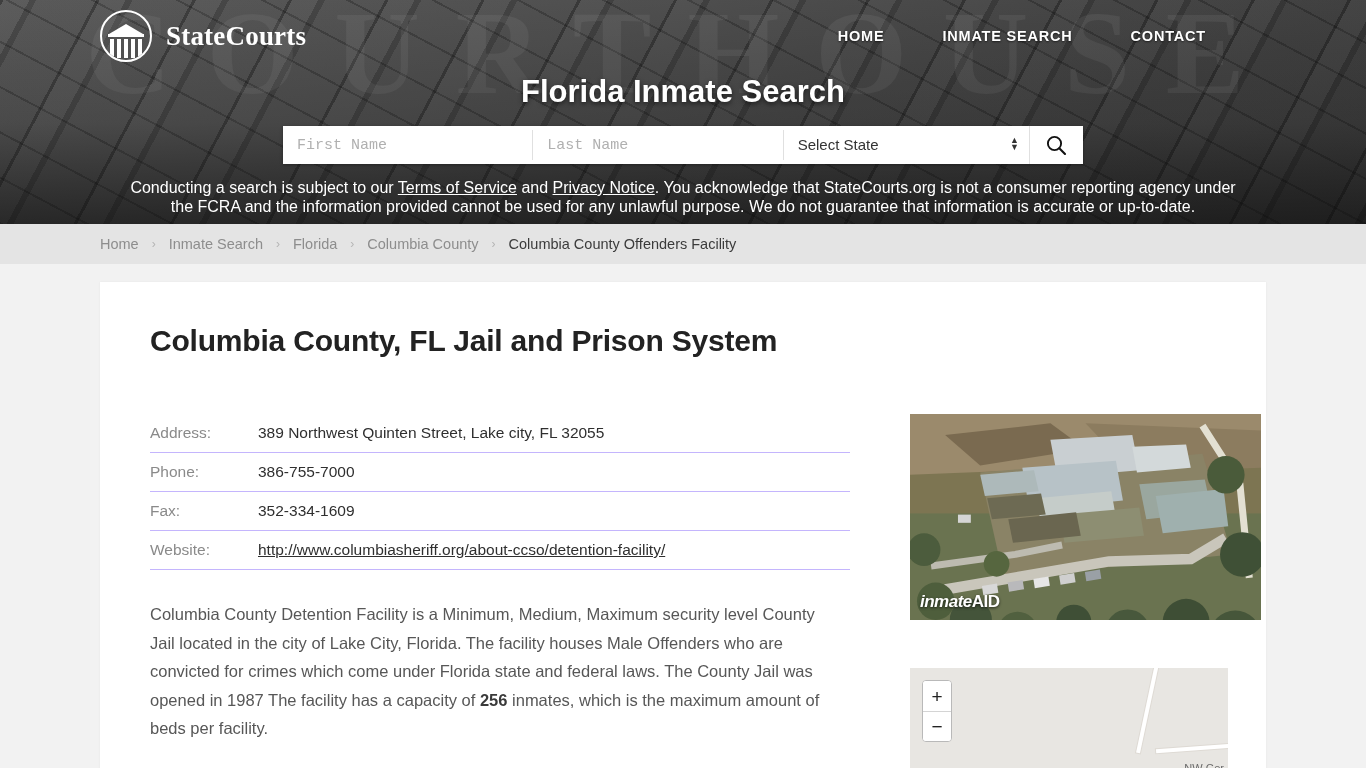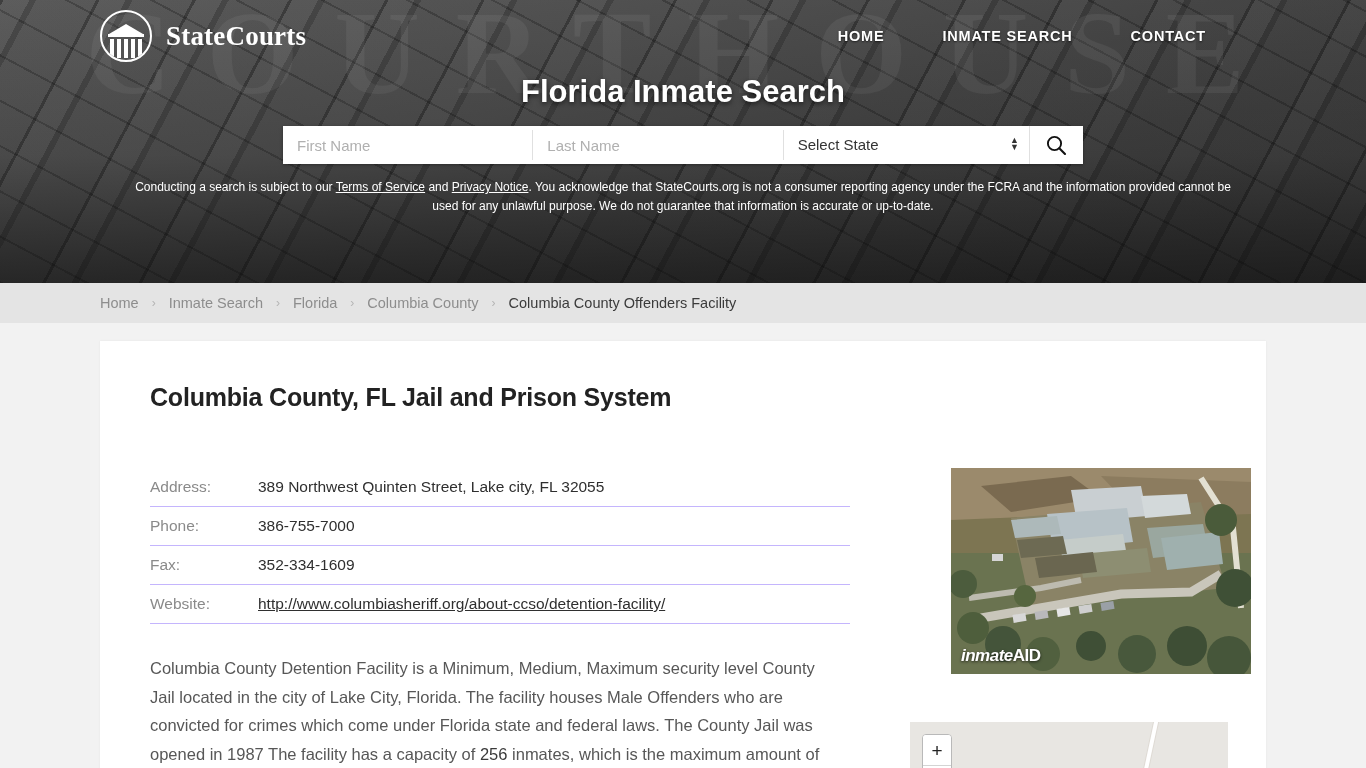--- a/index.html
+++ b/index.html
@@ -9,21 +9,21 @@
     width: 1366px; height: 768px;
     overflow: hidden;
     background: #f2f2f2;
     font-family: "Liberation Sans", sans-serif;
   }
 
   
   .header {
     position: relative;
     width: 1366px;
-    height: 283px;
+    height: 224px;
     background-color: #4a4a48;
     overflow: hidden;
   }
   .header-bg {
     position: absolute;
     inset: 0;
     background:
       repeating-linear-gradient(118deg, rgba(0,0,0,0.30) 0px, rgba(0,0,0,0.30) 3px, rgba(255,255,255,0.05) 3px, rgba(255,255,255,0.05) 26px, rgba(0,0,0,0.18) 26px, rgba(0,0,0,0.18) 32px, rgba(255,255,255,0.02) 32px, rgba(255,255,255,0.02) 85px),
       repeating-linear-gradient(28deg, rgba(0,0,0,0.22) 0px, rgba(0,0,0,0.22) 2px, rgba(255,255,255,0.03) 2px, rgba(255,255,255,0.03) 40px),
       linear-gradient(160deg, #6e6e6a 0%, #5d5d59 35%, #48484a 70%, #3a3a3a 100%);
@@ -129,21 +129,21 @@
     align-items: stretch;
     box-shadow: 0 1px 3px rgba(0,0,0,0.35);
   }
   .searchbar input[type=text] {
     border: 0;
     outline: none;
     flex: 1 1 0;
     padding: 0 14px;
     font-size: 15px;
     color: #333;
-    font-family: Liberation Sans, sans-serif;
+    font-family: Liberation Mono, monospace;
     background: transparent;
   }
   .searchbar input::placeholder { color: #b0b0b0; }
   .sep { width: 1px; background: #e0e0e0; margin: 4px 0; flex: none; }
   .state-wrap {
     flex: 1 1 0;
     display: flex;
     align-items: center;
     padding: 0 10px 2px 14px;
     position: relative;
@@ -169,21 +169,21 @@
     justify-content: center;
     cursor: pointer;
     padding: 0;
   }
   .disclaimer {
     position: relative;
     width: 1110px;
     margin: 14px auto 0;
     text-align: center;
     color: #ffffff;
-    font-size: 12px;
+    font-size: 16px;
     line-height: 19px;
   }
   .disclaimer a { color: #ffffff; text-decoration: underline; }
 
   
   .crumbbar {
     width: 1366px;
     height: 40px;
     background: #e4e4e4;
     display: flex;
@@ -207,21 +207,21 @@
   .card {
     width: 1166px;
     margin: 0 auto;
     background: #ffffff;
     min-height: 600px;
     padding: 42px 50px 30px;
     box-shadow: 0 0 2px rgba(0,0,0,0.06);
   }
   .card h1 {
     margin: 0 0 56px 0;
-    font-size: 25px;
+    font-size: 30px;
     font-weight: 700;
     color: #222222;
     letter-spacing: -0.2px;
   }
   .cols2 { display: flex; gap: 60px; }
   .col-left { width: 700px; flex: none; }
   .col-right { flex: 1 1 auto; }
 
   table.facts { width: 700px; border-collapse: collapse; }
   table.facts tr { border-bottom: 1px solid #c4b5fd; }
@@ -240,30 +240,29 @@
     text-decoration: underline;
   }
 
   .body-text {
     width: 690px;
     margin: 30px 0 0;
     font-size: 16.5px;
     line-height: 28.5px;
     color: #575757;
   }
-  .body-text b { color: #3a3a3a; font-weight: 400; }
+  .body-text b { color: #3a3a3a; font-weight: 700; }
 
   
   .facility-photo {
-    width: 300px;
+    width: 351px;
     height: 206px;
     position: relative;
     overflow: hidden;
     background: #5d6b44;
-    margin-left: 41px;
   }
   .photo-art { position: absolute; inset: 0; }
   .wm {
     position: absolute;
     left: 10px; bottom: 8px;
     color: #ffffff;
     font-size: 17px;
     font-weight: 700;
     font-style: italic;
     letter-spacing: -0.5px;

